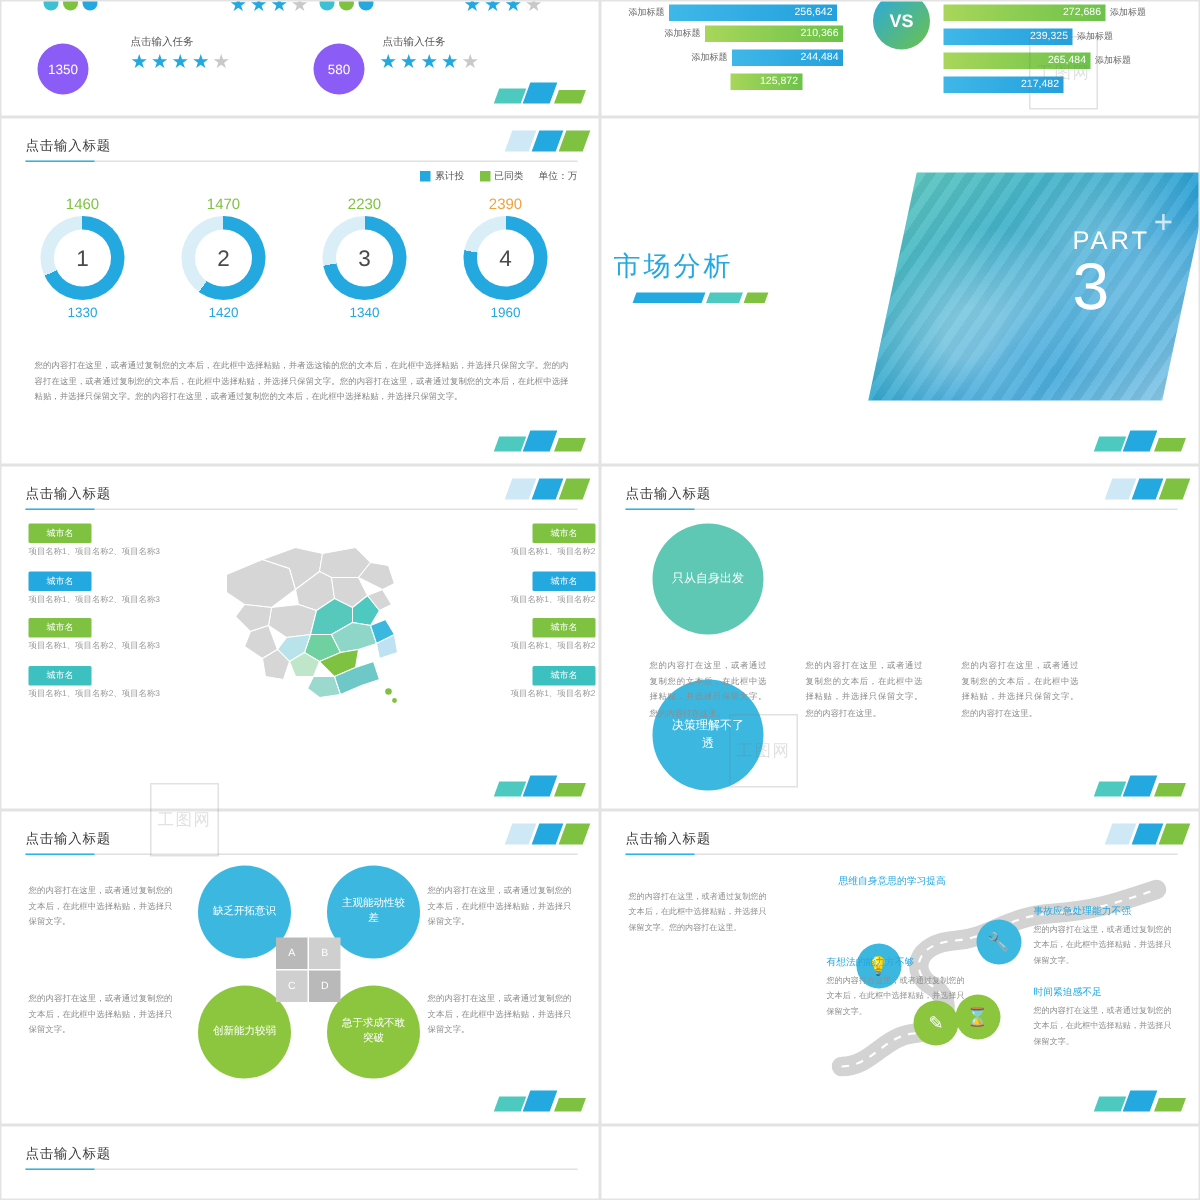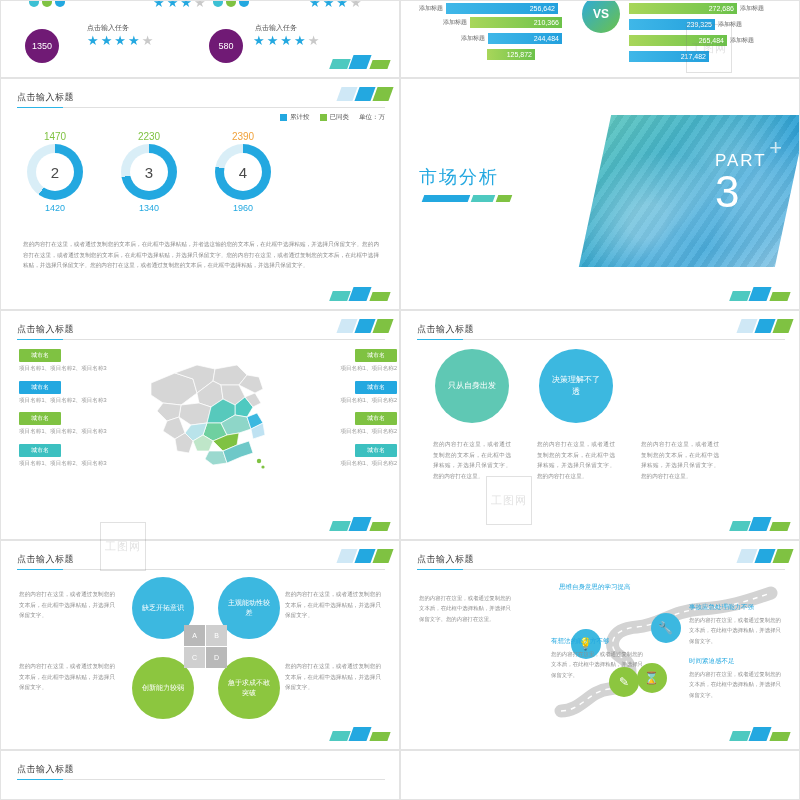--- a/index.html
+++ b/index.html
@@ -49,21 +49,21 @@
   .ribbon i.b4 { background: #cfe8f6; }
 
   .footer-ribbon { position: absolute; right: 10px; bottom: 8px; height: 16px; display: flex; gap: 2px; align-items: flex-end;}
   .footer-ribbon i { display:block; transform: skewX(-20deg); }
 
   
   .s1 { }
   .donut-mini {
     position: absolute;
     width: 34px; height: 34px; border-radius: 50%;
-    background: #701a75;
+    background: #8b5cf6;
     color: #fff; font-size: 9px;
     display: flex; align-items: center; justify-content: center;
   }
   .task-label { position: absolute; font-size: 7px; color: #555; }
   .stars { position: absolute; display: flex; gap: 2px; font-size: 13px; }
   .star-on { color: #23a8e0; }
   .star-off { color: #c9c9c9; }
   .circ-row { position: absolute; display: flex; gap: 3px; }
   .circ-row span { width: 10px; height: 10px; border-radius: 50%; display: block; }
 
@@ -114,38 +114,38 @@
     position: absolute; inset: 0;
     background:
       radial-gradient(circle at 30% 70%, rgba(255,255,255,.35) 0 10%, transparent 40%),
       radial-gradient(circle at 70% 40%, rgba(255,255,255,.25) 0 14%, transparent 45%),
       repeating-linear-gradient(115deg, rgba(255,255,255,.06) 0 6px, rgba(0,0,0,.05) 6px 12px);
   }
   .part-txt { position: absolute; right: 26px; top: 36px; transform: skewX(12deg); color: #fff; text-align: left; }
   .part-word { font-size: 17px; letter-spacing: 2px; }
   .part-num { font-size: 44px; line-height: .95; font-weight: 300; }
   .plus { position: absolute; right: 18px; top: 20px; color: #cfe9f3; font-size: 22px; transform: skewX(12deg); }
-  .mk-title { position: absolute; left: 18px; top: 86px; font-size: 18px; color: #23a8e0; letter-spacing: 2px; }
+  .mk-title { position: absolute; left: 8px; top: 86px; font-size: 18px; color: #23a8e0; letter-spacing: 2px; }
   .mk-bars { position: absolute; left: 22px; top: 116px; display: flex; gap: 3px; }
   .mk-bars i { display: block; height: 7px; transform: skewX(-20deg); }
 
   
   .tag-col { position: absolute; width: 116px; }
   .tag-pill {
     width: 42px; height: 13px; background: #7fc242; color: #fff;
     font-size: 6px; display: flex; align-items: center; justify-content: center;
     border-radius: 1px; margin-bottom: 2px;
   }
   .tag-pill.blue { background: #23a8e0; }
   .tag-pill.teal { background: #3cc0c0; }
   .tag-txt { font-size: 5.6px; color: #999; line-height: 1.7; margin-bottom: 7px; }
   .map-area { position: absolute; left: 140px; top: 42px; width: 125px; height: 118px; }
 
   
-  .bubble-row { position: absolute; top: 38px; left: 18px; display: flex; gap: 30px; }
+  .bubble-row { position: absolute; top: 38px; left: 18px; display: flex; gap: 30px; flex-direction: column; }
   .bubble {
     width: 74px; height: 74px; border-radius: 50%;
     display: flex; align-items: center; justify-content: center;
     color: #fff; font-size: 8px; text-align: center; line-height: 1.5;
     padding: 0 12px;
   }
   .bub1 { background: #5fc8b4; }
   .bub2 { background: #3cb8e0; }
   .bub3 { background: #8cc63f; }
   .bub-txt { position: absolute; font-size: 5.6px; color: #8d8d8d; line-height: 1.9; width: 78px; text-align: justify; }
@@ -307,20 +307,27 @@
         <i class="b2"></i>
     </div>
 
     <div class="legend">
       <span><i class="blue"></i><span>累计投</span></span>
       <span><i class="green"></i><span>已同类</span></span>
       <span>单位：万</span>
     </div>
 
     <div class="donut-wrap">
+      <div class="donut-item">
+        <div class="donut-top" style="color:#7fc242">1460</div>
+        <div class="donut-ring" style="background:conic-gradient(#23a8e0 0 68%, #d9eef7 68% 100%)">
+            <span>1</span>
+          </div>
+        <div class="donut-bottom">1330</div>
+      </div>
       <div class="donut-item">
         <div class="donut-top" style="color:#7fc242">1470</div>
         <div class="donut-ring" style="background:conic-gradient(#23a8e0 0 60%, #d9eef7 60% 100%)">
             <span>2</span>
           </div>
         <div class="donut-bottom">1420</div>
       </div>
       <div class="donut-item">
         <div class="donut-top" style="color:#7fc242">2230</div>
         <div class="donut-ring" style="background:conic-gradient(#23a8e0 0 72%, #d9eef7 72% 100%)">

